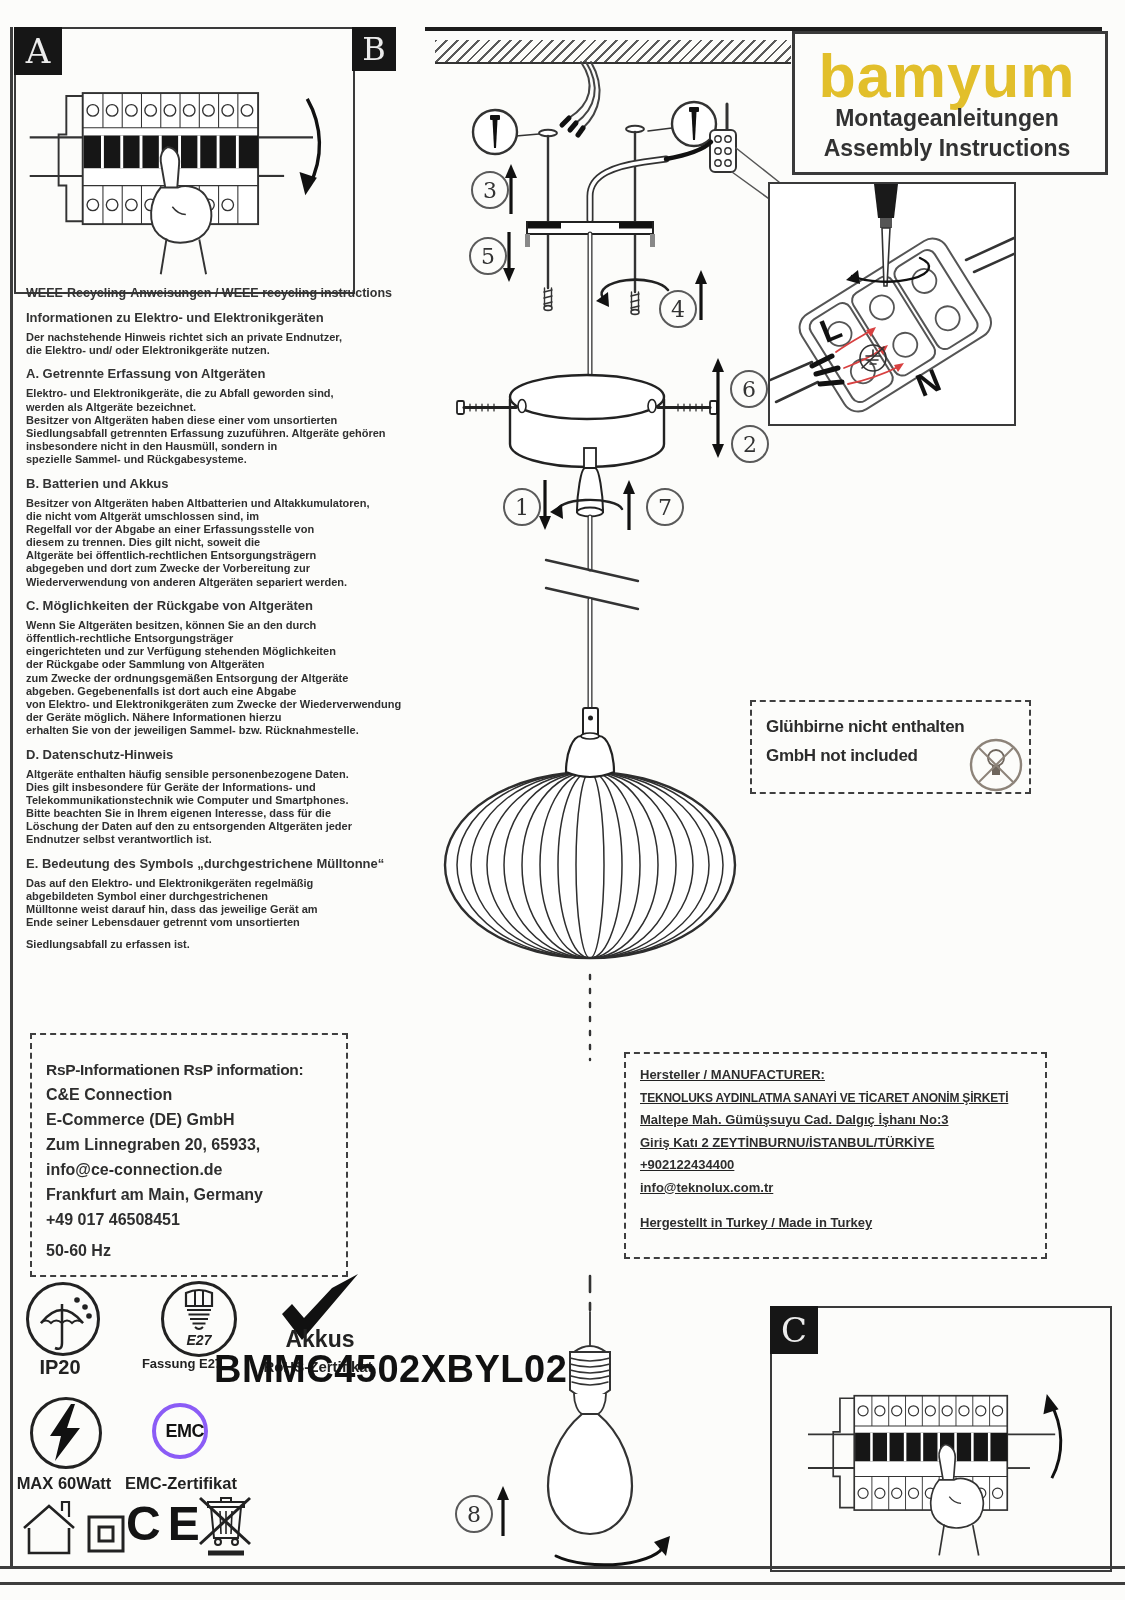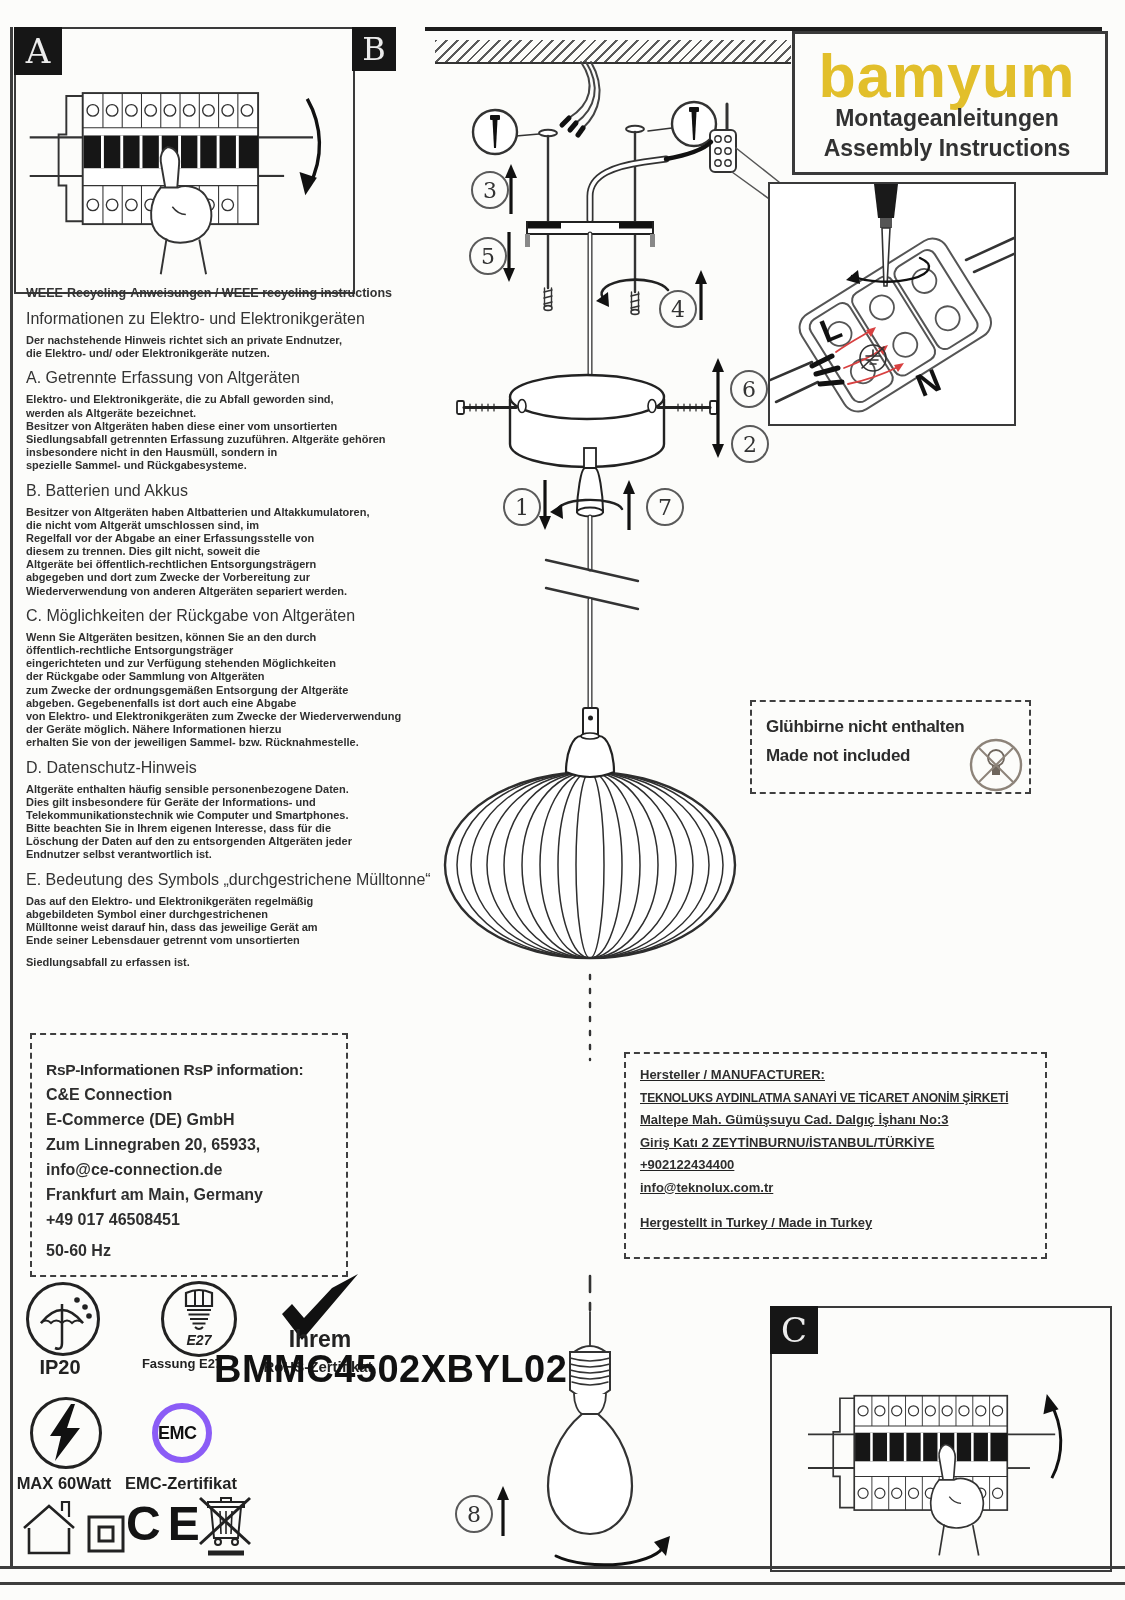--- a/index.html
+++ b/index.html
@@ -13,42 +13,42 @@
   
   .solidbox{position:absolute;border:2.5px solid #3a3a3a;background:transparent;}
   .dashbox{position:absolute;border:2.5px dashed #3f3f3f;background:transparent;}
   
   .brand{font-weight:bold;font-size:61px;letter-spacing:1px;color:var(--brand-yellow,#e2bf2b);text-align:center;line-height:1.05;}
   .subtitle{font-weight:bold;font-size:23px;color:#323232;text-align:center;line-height:1.3;}
   .hatch{position:absolute;background:repeating-linear-gradient(135deg,#5a5a5a 0 2px,transparent 2px 7.5px);border-bottom:2.5px solid #333;}
   
   .weee{position:absolute;left:26px;top:286px;width:442px;color:#333;}
   .weee-h{font-size:12.5px;font-weight:bold;margin:0 0 10px 0;}
-  .sec-title{font-size:16px;font-weight:normal;margin:9px 0 6px 0;}
+  .sec-title{font-size:13px;font-weight:bold;margin:9px 0 6px 0;}
   .sec-body{font-size:11px;line-height:1.2;color:#303030;white-space:pre-line;font-weight:bold;}
   
   .step{position:absolute;width:34px;height:34px;border:2px solid #5a5a5a;border-radius:50%;
         display:flex;align-items:center;justify-content:center;
         font-family:"DejaVu Serif",serif;font-size:22px;color:#333;}
   
   .bulbnote{left:750px;top:700px;width:263px;height:80px;padding:10px 0 0 14px;overflow:visible;}
   .bulbnote .l{font-size:17px;font-weight:bold;letter-spacing:-0.3px;color:#2c2c2c;line-height:29px;}
   .rsp{left:30px;top:1033px;width:300px;height:228px;padding:12px 0 0 14px;}
   .rsp .t{font-size:15.5px;font-weight:bold;letter-spacing:-0.3px;line-height:25px;color:#2e2e2e;margin-top:10px;}
   .rsp .l{font-size:16px;font-weight:bold;line-height:25px;color:#2e2e2e;}
   .rsp .freq{margin-top:6px;}
   .man{left:624px;top:1052px;width:405px;height:193px;padding:10px 0 0 14px;overflow:hidden;text-decoration:underline;}
   .man .l{font-size:13px;font-weight:bold;line-height:22.5px;color:#2e2e2e;white-space:nowrap;}
   .man .l:nth-child(2){font-size:12px;letter-spacing:-0.2px;}
   .man .f{font-size:13px;font-weight:bold;margin-top:16px;color:#2e2e2e;}
   
   .circle-icon{position:absolute;border:3px solid #222;border-radius:50%;background:#fff0;}
   .icon-label{position:absolute;font-weight:bold;color:#222;text-align:center;}
-  .emc-circle{position:absolute;left:152px;top:1403px;width:48px;height:48px;border:6px solid #8b5cf6;border-radius:50%;
-              display:flex;align-items:center;justify-content:flex-start;font-weight:bold;font-size:18px;letter-spacing:-0.5px;color:#111;}
+  .emc-circle{position:absolute;left:152px;top:1403px;width:48px;height:48px;border:4px solid #8b5cf6;border-radius:50%;
+              display:flex;align-items:center;justify-content:flex-end;font-weight:bold;font-size:18px;letter-spacing:-0.5px;color:#111;}
   .code{position:absolute;left:214px;top:1348px;font-size:38px;font-weight:bold;letter-spacing:0.5px;color:#111;}
   .ce{position:absolute;left:126px;top:1496px;font-size:48px;font-weight:bold;letter-spacing:7px;color:#141414;}
   svg{display:block;}
 </style>
 </head>
 <body>
 
 <div class="page">
 
   <div class="rule" style="left:10px;top:27px;width:2.5px;height:1540px;"></div>
@@ -427,21 +427,21 @@
   <svg class="abs" style="left:620px;top:478px;" width="18" height="54">
       <line x1="9" y1="52" x2="9" y2="12" stroke="#111" stroke-width="3.2"></line>
       <polygon points="9,2 3,16 15,16" fill="#111"></polygon>
     </svg>
   <div class="step" style="left:646px;top:488px;">
       <span>7</span>
     </div>
 
   <div class="dashbox bulbnote">
     <div class="l">Glühbirne nicht enthalten</div>
-    <div class="l">Made not included</div>
+    <div class="l">GmbH not included</div>
     <svg class="abs" style="right:4px;top:34px;" width="58" height="58" viewBox="0 0 58 58" fill="none">
       <circle cx="29" cy="29" r="25" stroke="#8d8379" stroke-width="2.4"></circle>
       <circle cx="29" cy="22" r="8" stroke="#6e655c" stroke-width="1.8"></circle>
       <rect x="25" y="30" width="8" height="9" fill="#6e655c"></rect>
       <line x1="12" y1="12" x2="46" y2="46" stroke="#8d8379" stroke-width="2"></line>
       <line x1="46" y1="12" x2="12" y2="46" stroke="#8d8379" stroke-width="2"></line>
     </svg>
   </div>
 
   <div class="dashbox rsp">
@@ -489,21 +489,21 @@
       <line x1="28.5" y1="39.5" x2="41.5" y2="39.5" stroke="#222" stroke-width="2"></line>
       <path d="M31,43 Q35,47 39,43" stroke="#222" stroke-width="2"></path>
       <text x="35" y="61" text-anchor="middle" font-size="14" font-weight="bold" fill="#222" font-family="Liberation Sans, sans-serif">E27</text>
     </svg>
   </div>
   <div class="icon-label" style="left:122px;top:1356px;width:120px;font-size:13px;">Fassung E27</div>
 
   <svg class="abs" style="left:276px;top:1268px;" width="86" height="76" viewBox="0 0 86 76">
     <path d="M6,46 L26,72 L82,6 L56,20 L28,50 L16,36 Z" fill="#111"></path>
   </svg>
-  <div class="icon-label" style="left:282px;top:1326px;width:76px;font-size:23px;">Ihrem</div>
+  <div class="icon-label" style="left:282px;top:1326px;width:76px;font-size:23px;">Akkus</div>
   <div class="icon-label" style="left:250px;top:1358px;width:136px;font-size:15px;">RoHS-Zertifikat</div>
 
   <div class="circle-icon" style="left:30px;top:1397px;width:66px;height:66px;border-width:3.5px;">
     <svg width="66" height="66" viewBox="0 0 66 66">
         <polygon points="38,4 17,36 28,36 22,61 47,28 34,28 42,4" fill="#111"></polygon>
       </svg>
   </div>
   <div class="icon-label" style="left:12px;top:1474px;width:104px;font-size:16.5px;">MAX 60Watt</div>
 
   <div class="emc-circle">

